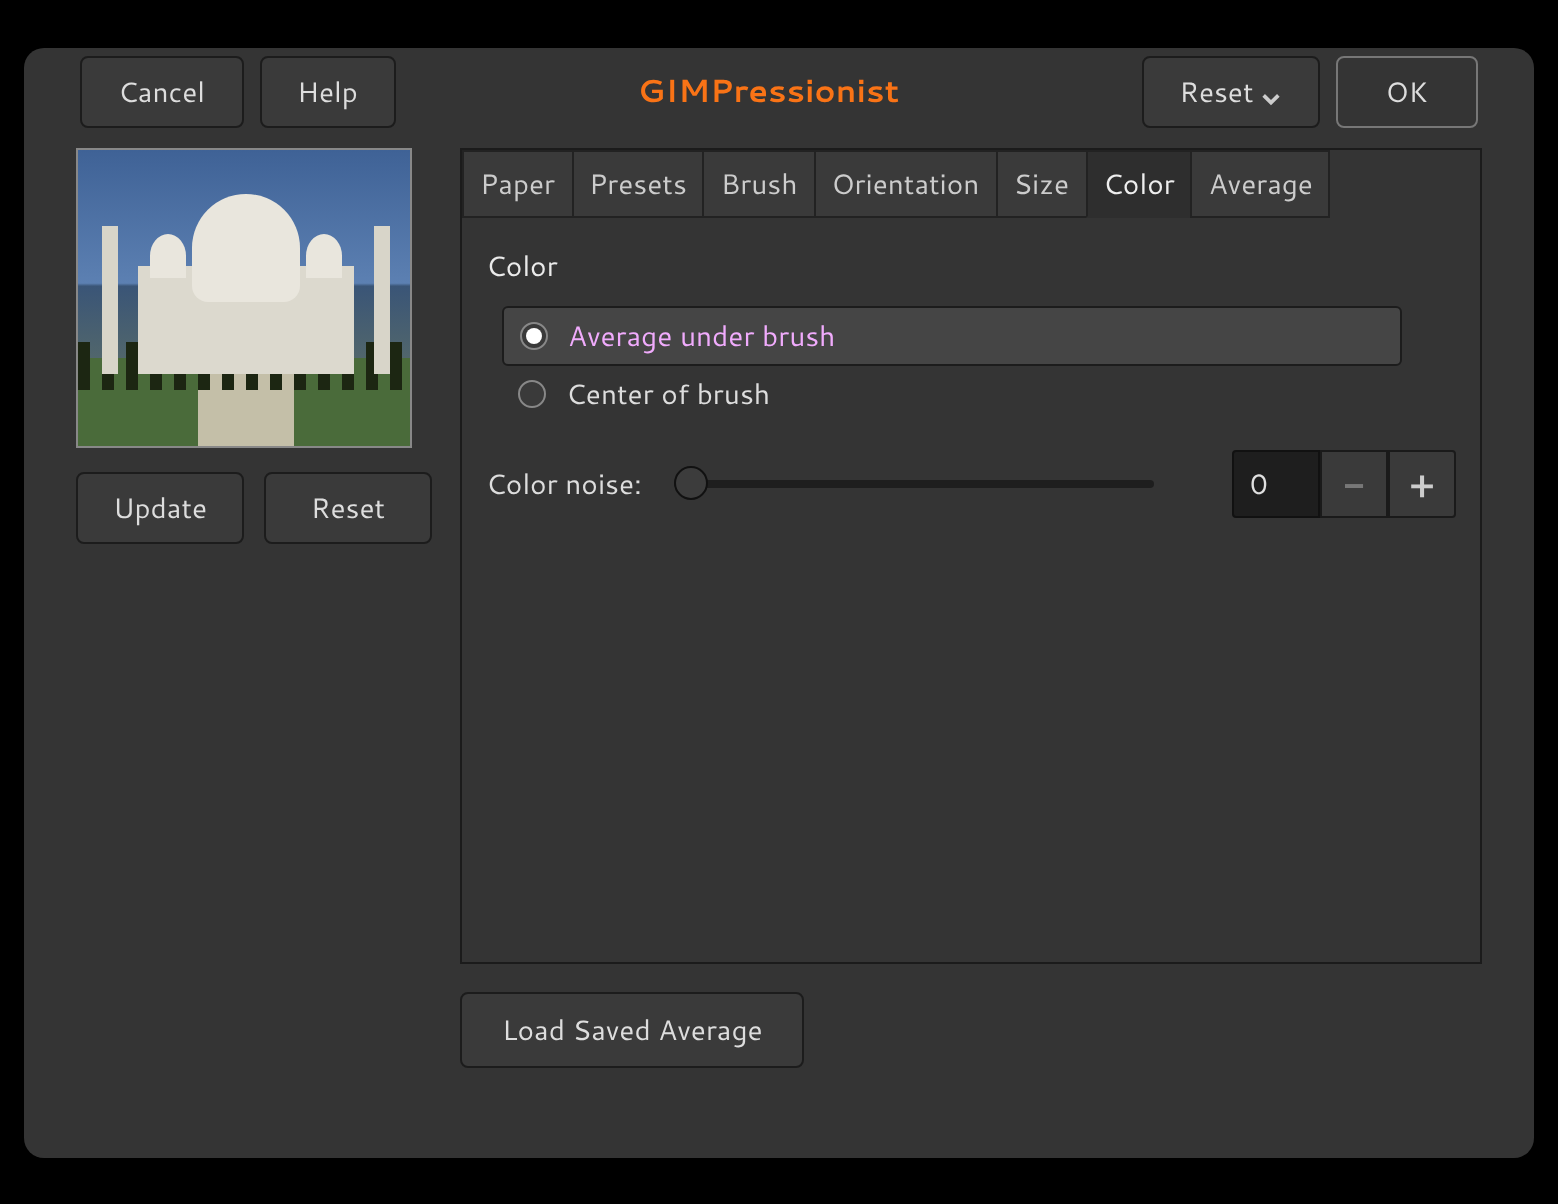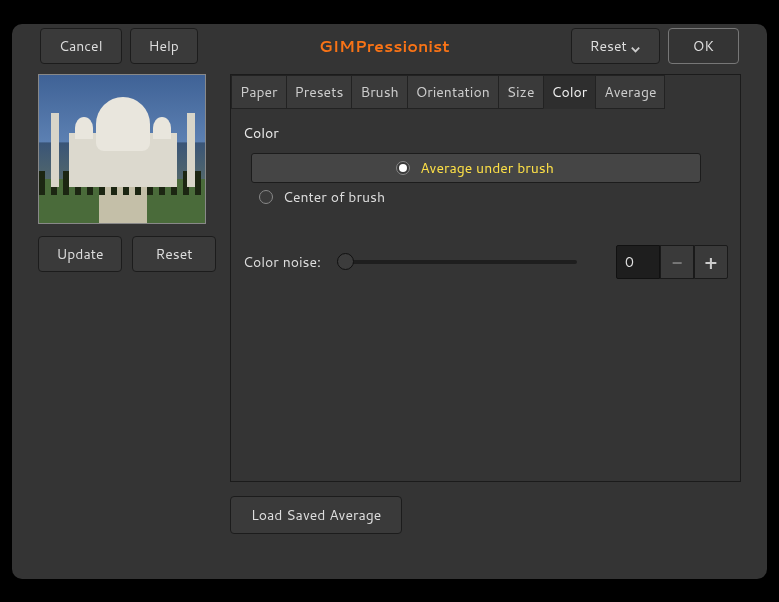--- a/index.html
+++ b/index.html
@@ -176,22 +176,21 @@
     padding: 4px 10px 4px 8px;
     margin-left: 8px;
     color: #ddd;
   }
   .radio-row.selected {
     background: #454545;
     border: 1px solid #1c1c1c;
     border-radius: 3px;
     width: 450px;
     font-weight: 500;
-    color: #fde047;
-    justify-content: center;
+    color: #f0abfc;
   }
   .radio {
     width: 14px; height: 14px;
     border-radius: 50%;
     border: 1px solid #888;
     background: #3a3a3a;
     position: relative;
     flex-shrink: 0;
   }
   .radio.checked::after {
@@ -199,21 +198,21 @@
     position: absolute;
     top: 2px; left: 2px;
     width: 8px; height: 8px;
     background: #fff;
     border-radius: 50%;
   }
   .slider-row {
     display: flex;
     align-items: center;
     gap: 10px;
-    margin-top: 34px;
+    margin-top: 14px;
   }
   .slider-label { color: #ddd; }
   .slider-track {
     position: relative;
     height: 4px;
     background: #1e1e1e;
     flex: 1;
     border-radius: 2px;
     max-width: 240px;
     margin: 0 6px;

